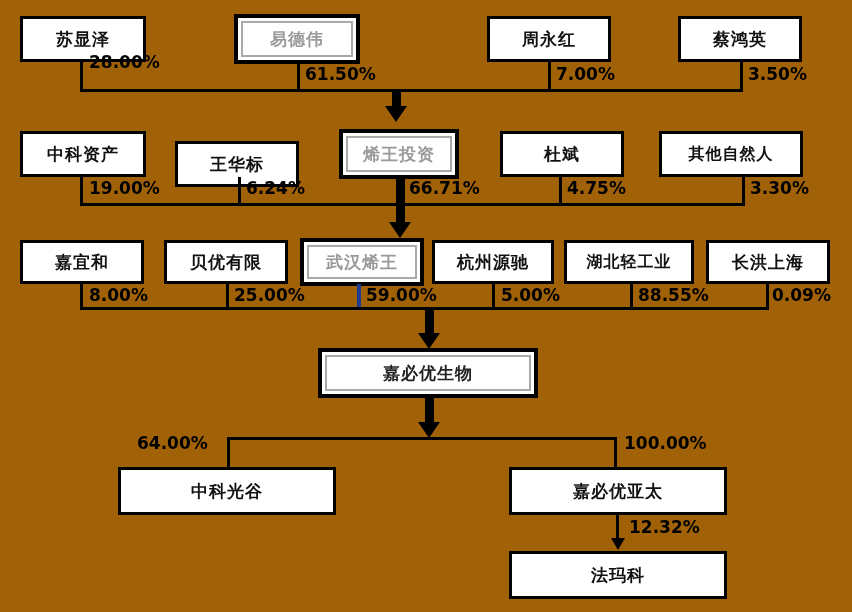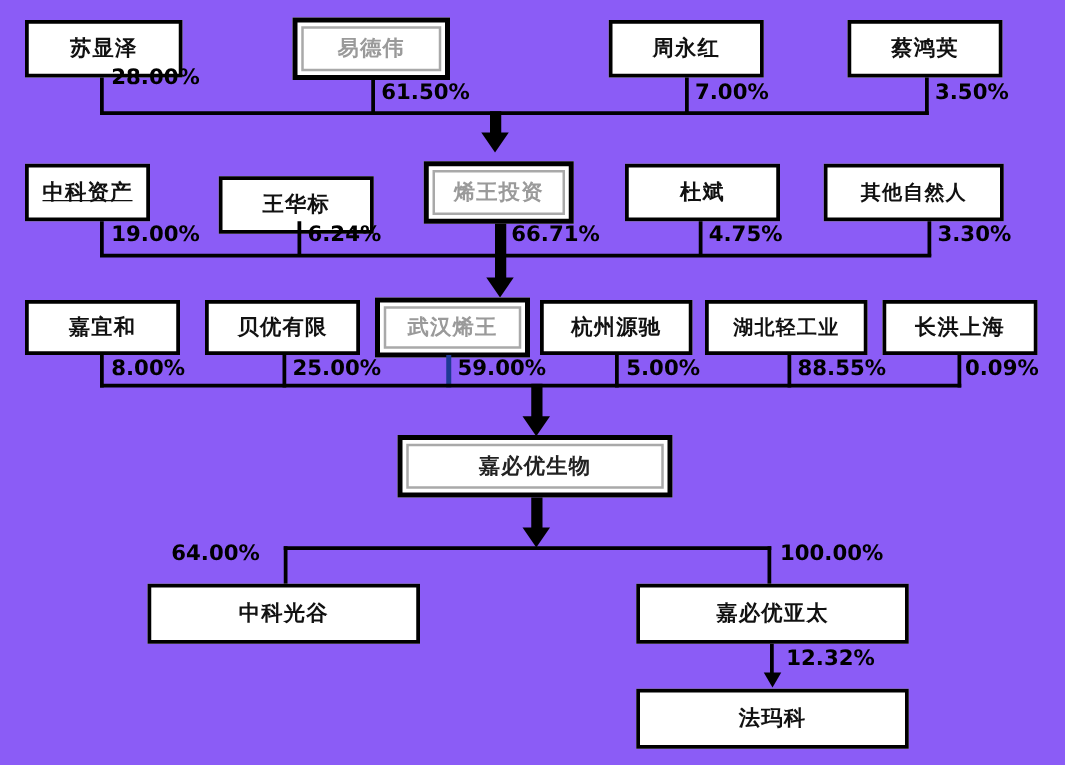--- a/index.html
+++ b/index.html
@@ -7,21 +7,21 @@
     padding: 0;
     background: #ffffff;
   }
   body {
     font-family: "DejaVu Sans", "Liberation Sans", sans-serif;
   }
   #canvas {
     position: relative;
     width: 852px;
     height: 612px;
-    background: #8b5cf6;
+    background: #a16207;
     overflow: hidden;
   }
 
   
   .node {
     position: absolute;
     box-sizing: border-box;
     background: #ffffff;
     border: 3px solid #000000;
     display: flex;
@@ -128,21 +128,21 @@
   <div class="hline" style="left:80px; top:89px; width:663px;"></div>
 
   <div class="pct" style="left:89px;  top:52px;">28.00%</div>
   <div class="pct" style="left:305px; top:64px;">61.50%</div>
   <div class="pct" style="left:556px; top:64px;">7.00%</div>
   <div class="pct" style="left:748px; top:64px;">3.50%</div>
 
   <div class="thickv" style="left:392px; top:89px; height:20px;"></div>
   <div class="arrow-dn" style="left:385px; top:106px;"></div>
 
-  <div class="node" style="left:20px; top:131px; width:100px; height:46px;text-decoration:underline;">
+  <div class="node" style="left:20px; top:131px; width:126px; height:46px;">
     <span>中科资产</span>
   </div>
 
   <div class="node" style="left:175px; top:141px; width:124px; height:46px;">
     <span>王华标</span>
   </div>
 
   <div class="node hl" style="left:339px; top:129px; width:120px; height:50px;">
     <span class="inner">烯王投资</span>
   </div>

